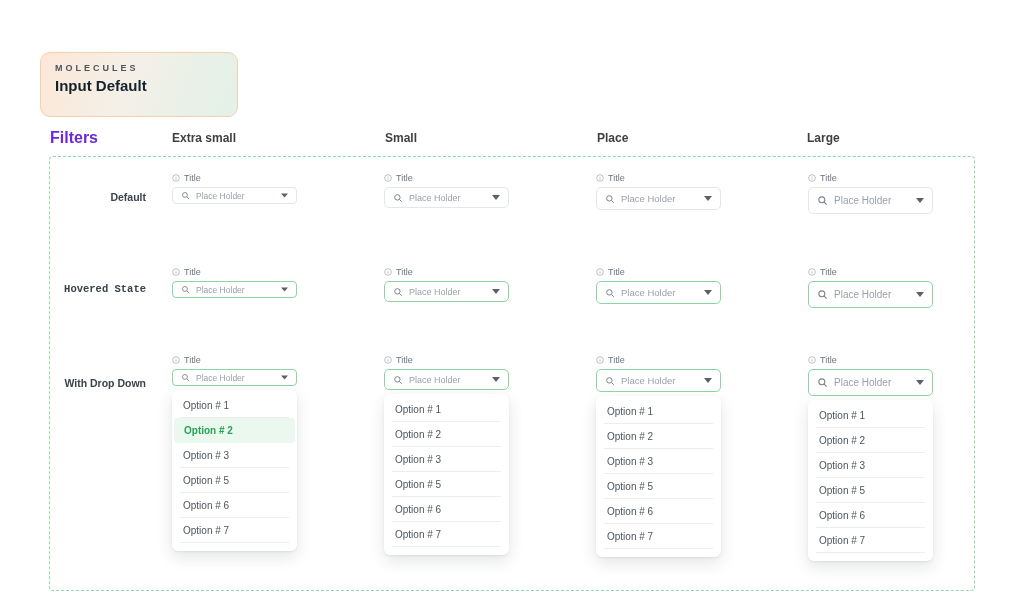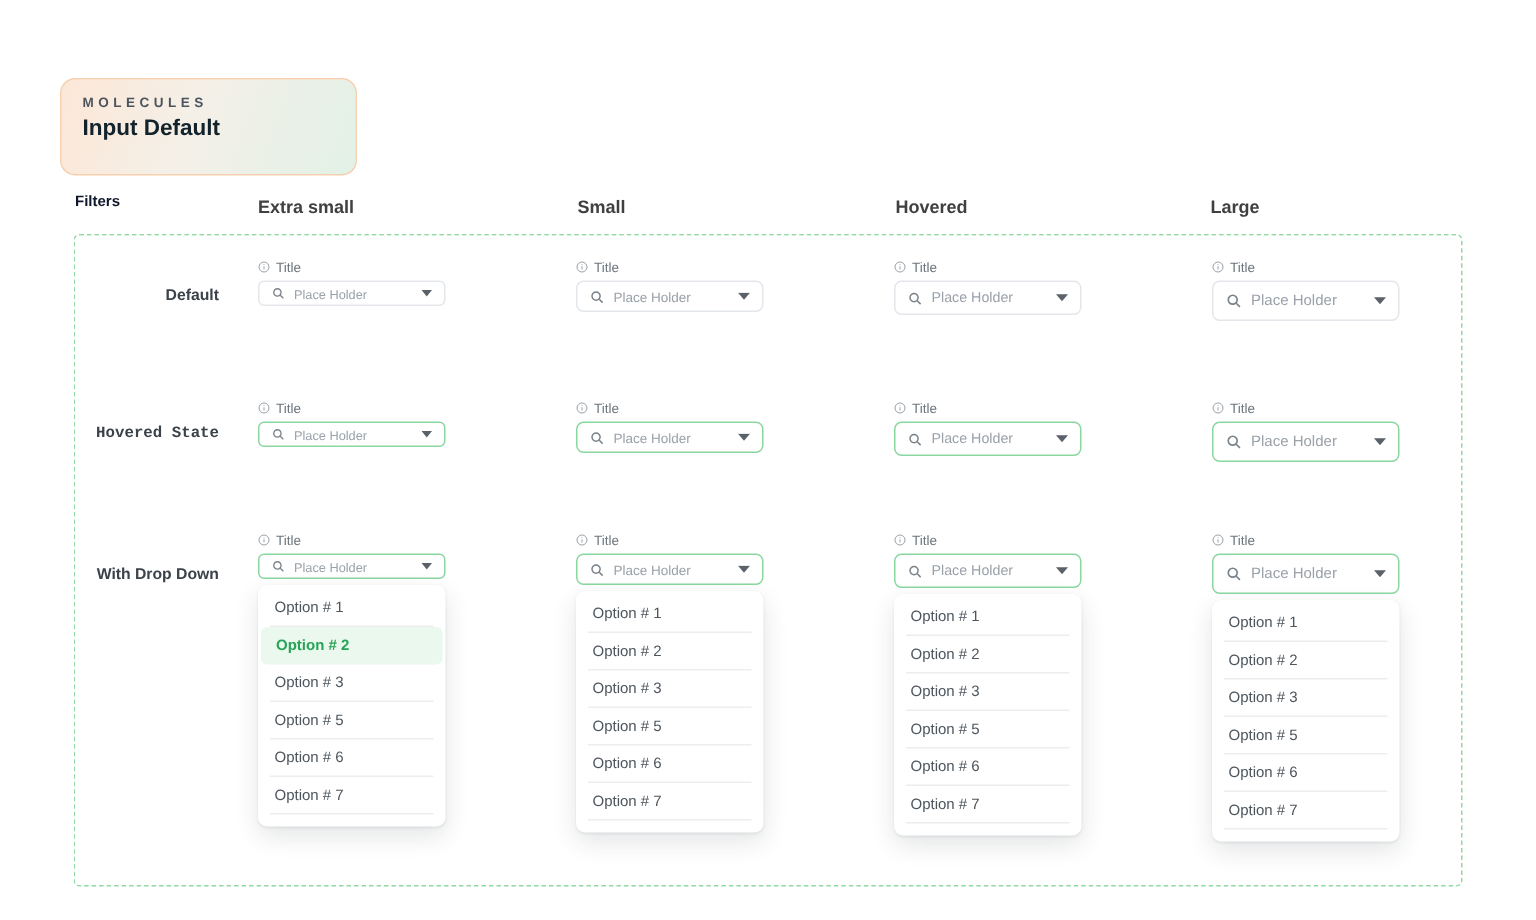--- a/index.html
+++ b/index.html
@@ -12,21 +12,21 @@
   .badge {
     position:absolute; left:40px; top:52px; width:170px; height:30px;
     padding:10px 12px 23px 14px; border-radius:10px;
     border:1px solid #f5cfae;
     background:linear-gradient(110deg,#fce7d7 0%,#f4f0e8 45%,#e2f1e6 100%);
   }
   .badge-cat { font-size:9px; letter-spacing:3px; color:#4c555e; font-weight:600; }
   .badge-title { font-size:15px; font-weight:bold; color:#13232c; margin-top:4px; }
 
   
-  .filters-label { position:absolute; left:50px; top:129px; font-size:10px; font-weight:bold; color:#0f172a; }
+  .filters-label { position:absolute; left:50px; top:129px; font-size:16px; font-weight:bold; color:#6d28d9; }
   .colhead { position:absolute; top:131px; font-size:12px; font-weight:bold; color:#404040; }
   .ch-xs { left:172px; } .ch-sm { left:385px; } .ch-md { left:597px; } .ch-lg { left:807px; }
 
   
   .dashed-box {
     position:absolute; left:49px; top:156px; width:924px; height:433px;
     border:1px dashed #90d8a4; border-radius:4px;
   }
 
   
@@ -80,21 +80,21 @@
 <div class="page">
 
   <div class="badge">
     <div class="badge-cat">MOLECULES</div>
     <div class="badge-title">Input Default</div>
   </div>
 
   <div class="filters-label">Filters</div>
   <div class="colhead ch-xs">Extra small</div>
   <div class="colhead ch-sm">Small</div>
-  <div class="colhead ch-md">Hovered</div>
+  <div class="colhead ch-md">Place</div>
   <div class="colhead ch-lg">Large</div>
 
   <div class="dashed-box"></div>
 
   <div class="rowlabel rl-default">Default</div>
   <div class="rowlabel rl-hovered">Hovered State</div>
   <div class="rowlabel rl-dropdown">With Drop Down</div>
 
   <div class="cell col-xs row-default">
     <div class="ftitle">

